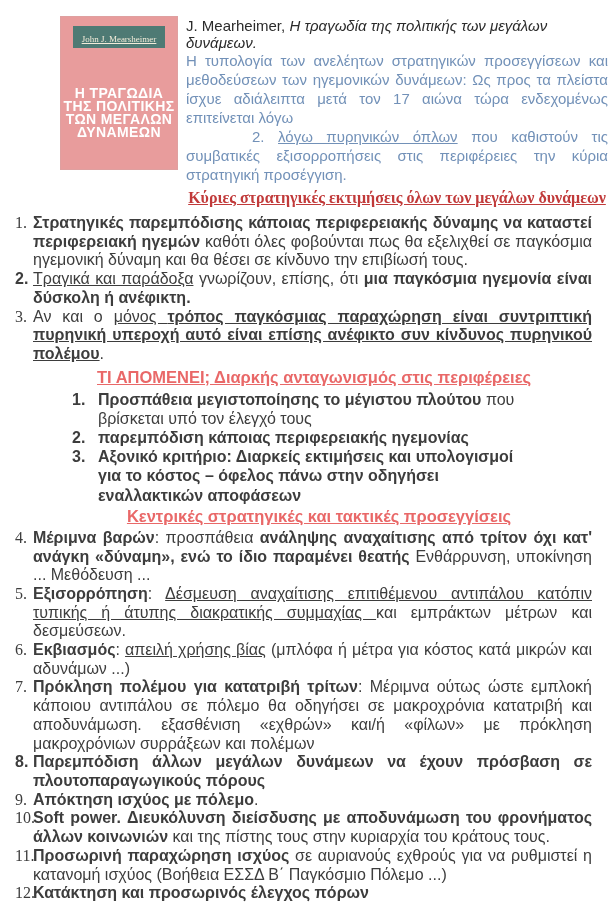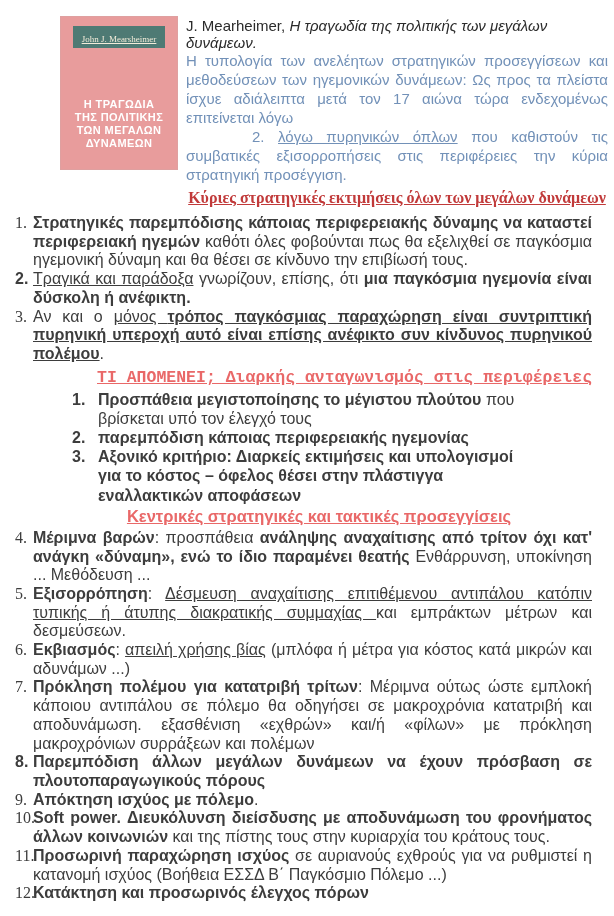--- a/index.html
+++ b/index.html
@@ -7,22 +7,22 @@
   .page{position:relative;width:614px;height:916px;background:#ffffff;overflow:hidden;}
 
   
   .header{display:flex;padding:16px 6px 0 60px;}
   .cover{flex:none;width:118px;height:154px;background:#e89c9c;box-sizing:border-box;
          display:flex;flex-direction:column;padding:9px 0 0 0;overflow:hidden;
          border:1px solid #dfa0a0;gap:38px;}
   .cover-band{background:#4e7a74;margin:0 12px;padding:2px 0 2px;text-align:center;}
   .cover-author{color:#f2ecd9;font-family:"Liberation Serif",serif;font-size:9px;
                 text-decoration:underline;white-space:nowrap;}
-  .cover-title{color:#ffffff;font-weight:bold;font-size:11px;line-height:13px;
-               text-align:center;margin-top:12px;letter-spacing:.4px;}
+  .cover-title{color:#ffffff;font-weight:bold;font-size:14px;line-height:13px;
+               text-align:center;margin-top:1px;letter-spacing:.4px;}
   .cover-bar{height:5px;background:#8e3040;margin:4px 13px 0;}
   .cover-map{margin:1px auto 0;}
   .cover-lines{margin:2px 17px 0;}
   .cover-line{height:2px;background:rgba(100,115,145,.5);margin-bottom:2px;border-radius:1px;}
   .cover-gap{height:3px;}
   .cover-footer{height:6px;background:#7c2c38;margin:auto 8px 4px;}
 
   .right{flex:1;margin-left:8px;min-width:0;}
   .byline{font-size:15px;line-height:17px;color:#2b2b2b;margin:1px 0 0;}
   .byline .i{font-style:italic;}
@@ -37,21 +37,21 @@
 
   
   .list{margin-top:7px;}
   .row{display:flex;font-size:16px;line-height:18.7px;margin:0;}
   .num{flex:none;width:33px;padding-left:15px;box-sizing:border-box;
        font-family:"Liberation Serif",serif;}
   .num.numb{font-family:"Liberation Sans",sans-serif;font-weight:bold;}
   .itext{flex:1;text-align:justify;padding-right:22px;min-width:0;}
 
   .h-sans{font-weight:bold;font-size:16.5px;color:#e96868;text-decoration:underline;}
-  #h-remains{margin:4px 0 3px 97px;font-family:Liberation Mono, monospace;}
+  #h-remains{margin:4px 0 3px 97px;}
   #h-central{text-align:center;padding-left:24px;margin:2px 0 3px;}
 
   .inner-list{margin:1px 0 0 72px;max-width:468px;}
   .inner-list .row{font-size:16px;line-height:19.2px;}
   .inner-list .num{width:26px;padding-left:0;font-family:"Liberation Sans",sans-serif;font-weight:bold;}
   .inner-list .itext{text-align:left;padding-right:0;}
 </style>
 </head>
 <body>
 
@@ -123,21 +123,21 @@
       <div class="row">
         <span class="num numb">1.</span>
         <div class="itext"><span class="b">Προσπάθεια μεγιστοποίησης το μέγιστου πλούτου </span><span>που βρίσκεται υπό τον έλεγχό τους</span></div>
       </div>
       <div class="row">
         <span class="num numb">2.</span>
         <div class="itext"><span class="b">παρεμπόδιση κάποιας περιφερειακής ηγεμονίας</span></div>
       </div>
       <div class="row">
         <span class="num numb">3.</span>
-        <div class="itext"><span class="b">Αξονικό κριτήριο: Διαρκείς εκτιμήσεις και υπολογισμοί για το κόστος – όφελος θέσει στην πλάστιγγα εναλλακτικών αποφάσεων</span></div>
+        <div class="itext"><span class="b">Αξονικό κριτήριο: Διαρκείς εκτιμήσεις και υπολογισμοί για το κόστος – όφελος πάνω στην οδηγήσει εναλλακτικών αποφάσεων</span></div>
       </div>
     </div>
 
   <div class="h-sans" id="h-central">Κεντρικές στρατηγικές και τακτικές προσεγγίσεις</div>
   <div class="list" style="margin-top:2px">
       <div class="row">
         <span class="num">4.</span>
         <div class="itext"><span class="b">Μέριμνα βαρών</span><span>: προσπάθεια </span><span class="b">ανάληψης αναχαίτισης από τρίτον όχι κατ' ανάγκη «δύναμη», ενώ το ίδιο παραμένει θεατής </span><span>Ενθάρρυνση, υποκίνηση ... Μεθόδευση ...</span></div>
       </div>
       <div class="row">

